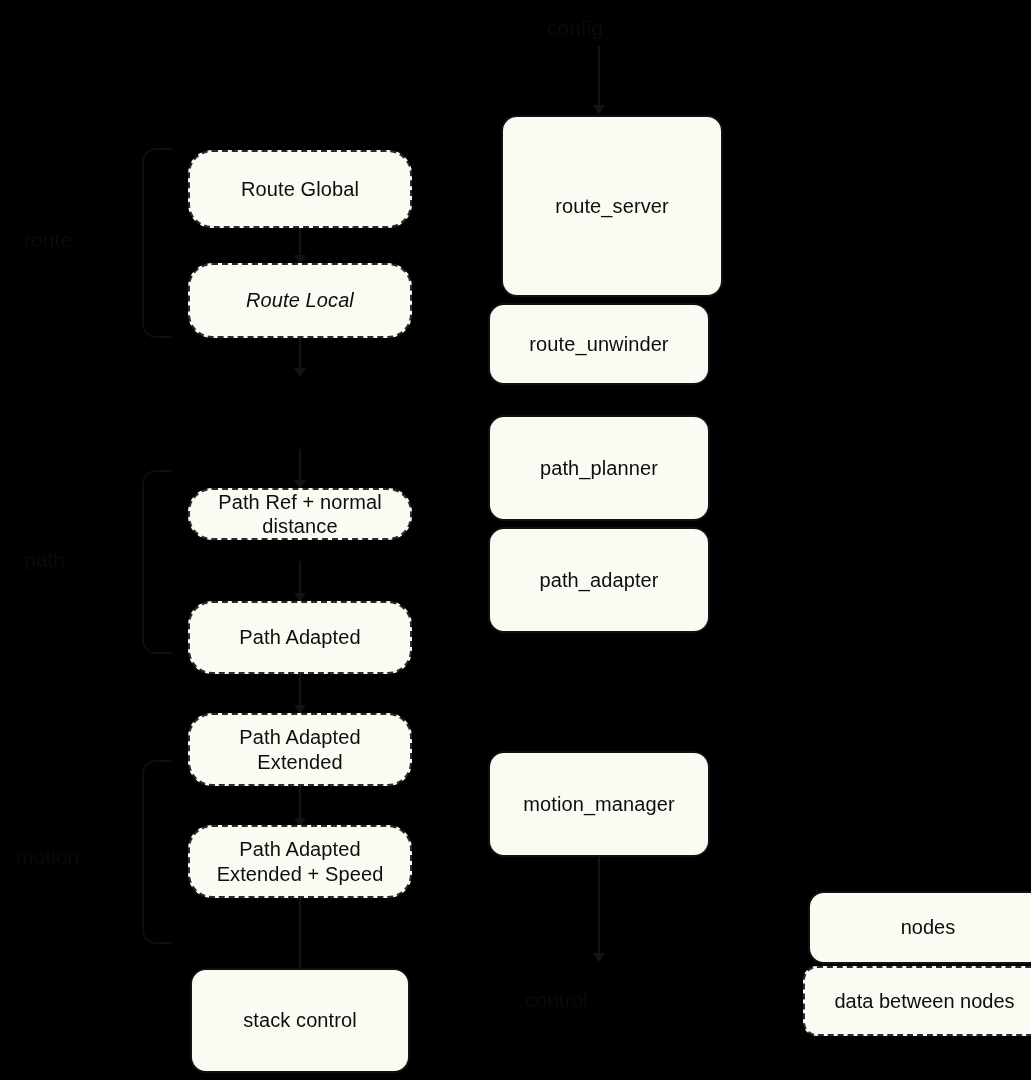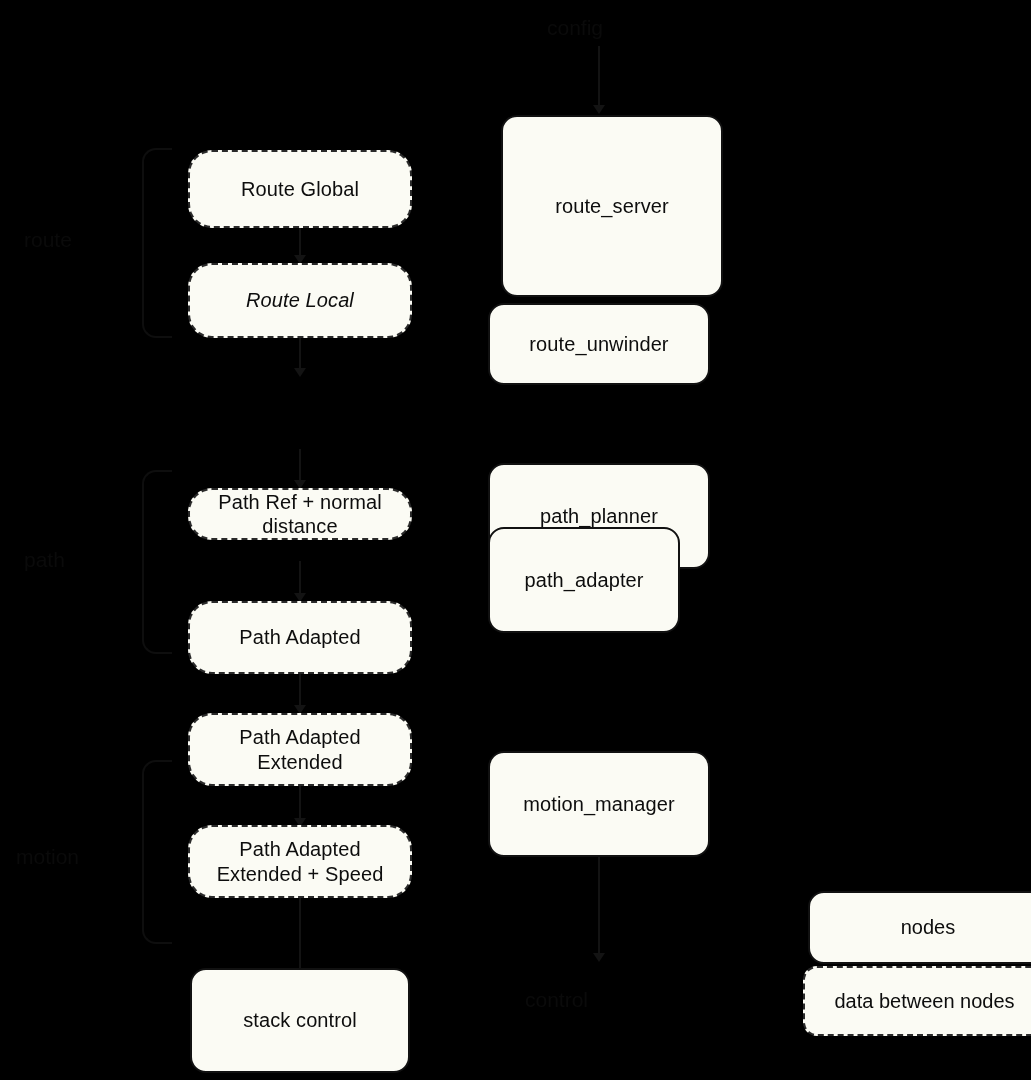--- a/index.html
+++ b/index.html
@@ -143,23 +143,23 @@
 Extended + Speed</div>
 
   <div class="vline" style="left:299px; top:898px; height:70px;"></div>
 
   <div class="box node" style="left:190px; top:968px; width:220px; height:105px;">stack control</div>
 
   <div class="box node" style="left:488px; top:115px; width:222px; height:182px;margin-left:13px;">route_server</div>
 
   <div class="box node" style="left:488px; top:303px; width:222px; height:82px;">route_unwinder</div>
 
-  <div class="box node" style="left:488px; top:415px; width:222px; height:106px;margin-top:48px;">path_planner</div>
+  <div class="box node" style="left:488px; top:415px; width:222px; height:106px;">path_planner</div>
 
-  <div class="box node" style="left:488px; top:527px; width:192px; height:106px;">path_adapter</div>
+  <div class="box node" style="left:488px; top:527px; width:222px; height:106px;">path_adapter</div>
 
 
   <div class="box node" style="left:488px; top:751px; width:222px; height:106px;">motion_manager</div>
 
   <div class="vline" style="left:598px; top:857px; height:100px;"></div>
   <div class="arrowhead" style="left:593px; top:953px;"></div>
 
   <div class="legend-box node" style="left:808px; top:891px; width:240px; height:73px;">nodes</div>
 
   <div class="legend-box data" style="left:803px; top:966px; width:243px; height:70px;">data between nodes</div>

